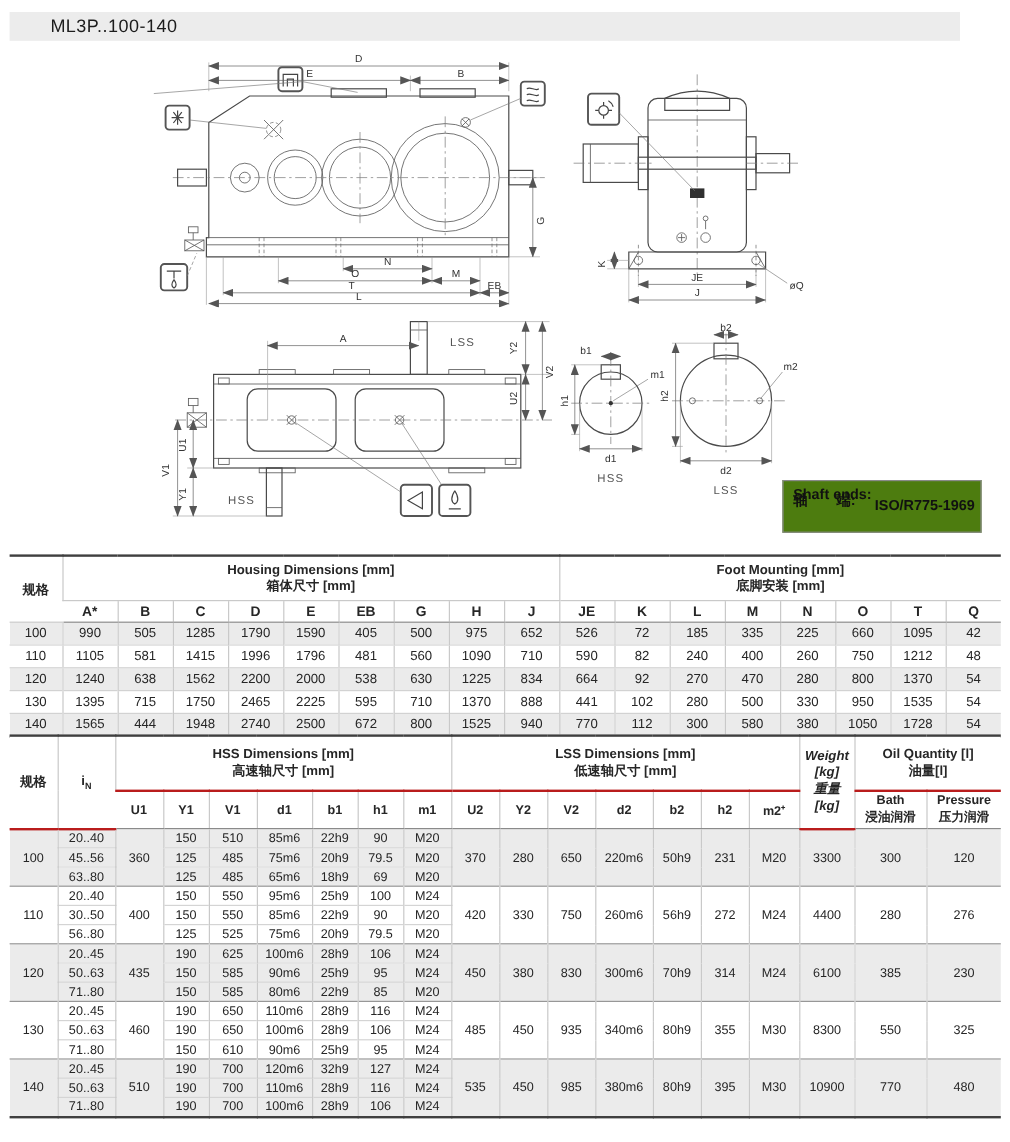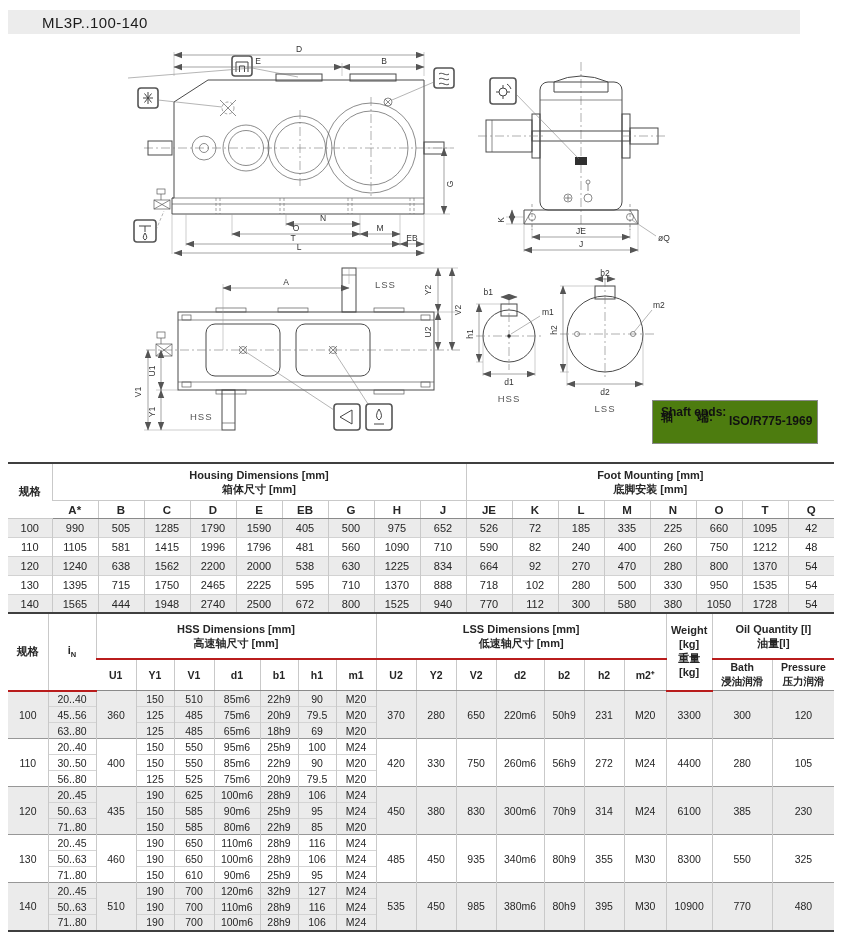--- a/index.html
+++ b/index.html
@@ -38,21 +38,21 @@
   th div{line-height:1.3;}
   #housing-table{left:8px;top:462px;width:826px;}
   #housing-table thead tr.grp th{height:36px;border-bottom:1px solid #c9c9c9;}
   #housing-table thead tr.cols th{height:17px;border-bottom:1px solid #8a8a8a;font-size:11.5px;}
   #housing-table tbody tr{height:19px;}
   #housing-table tbody td{border-top:1px solid #d2d2d2;}
   #shaft-table{left:8px;top:612px;width:826px;}
   #shaft-table thead tr.grp th{height:44px;border-bottom:2px solid #b91c1c;}
   #shaft-table thead tr.cols th{height:30px;border-bottom:1px solid #8a8a8a;font-size:10.5px;}
   #shaft-table thead th.tall{border-bottom:1px solid #8a8a8a;}
-  #shaft-table thead th.tall div{line-height:1.25;}
+  #shaft-table thead th.tall div{line-height:1.25;font-style:italic;}
   #shaft-table tbody tr{height:16px;}
   #shaft-table tbody td{border-top:1px solid #d4d4d4;font-size:10.5px;}
   #shaft-table tbody tr.gstart td{border-top:1px solid #979797;}
   td.sizec{border-right:1px solid #c9c9c9;}
   tr.band td{background:#ebebeb;}
   sub{font-size:7.5px;}
 </style>
 </head>
 <body>
 
@@ -459,21 +459,21 @@
           <td class="sizec">130</td>
           <td>1395</td>
           <td>715</td>
           <td>1750</td>
           <td>2465</td>
           <td>2225</td>
           <td>595</td>
           <td>710</td>
           <td>1370</td>
           <td>888</td>
-          <td>718</td>
+          <td>441</td>
           <td>102</td>
           <td>280</td>
           <td>500</td>
           <td>330</td>
           <td>950</td>
           <td>1535</td>
           <td>54</td>
         </tr>
         <tr class="band">
           <td class="sizec">140</td>
@@ -619,21 +619,21 @@
           <td>M24</td>
           <td rowspan="3">420</td>
           <td rowspan="3">330</td>
           <td rowspan="3">750</td>
           <td rowspan="3">260m6</td>
           <td rowspan="3">56h9</td>
           <td rowspan="3">272</td>
           <td rowspan="3">M24</td>
           <td rowspan="3">4400</td>
           <td rowspan="3">280</td>
-          <td rowspan="3">105</td>
+          <td rowspan="3">276</td>
         </tr>
         <tr class="">
           <td>30..50</td>
           <td>150</td>
           <td>550</td>
           <td>85m6</td>
           <td>22h9</td>
           <td>90</td>
           <td>M20</td>
         </tr>

